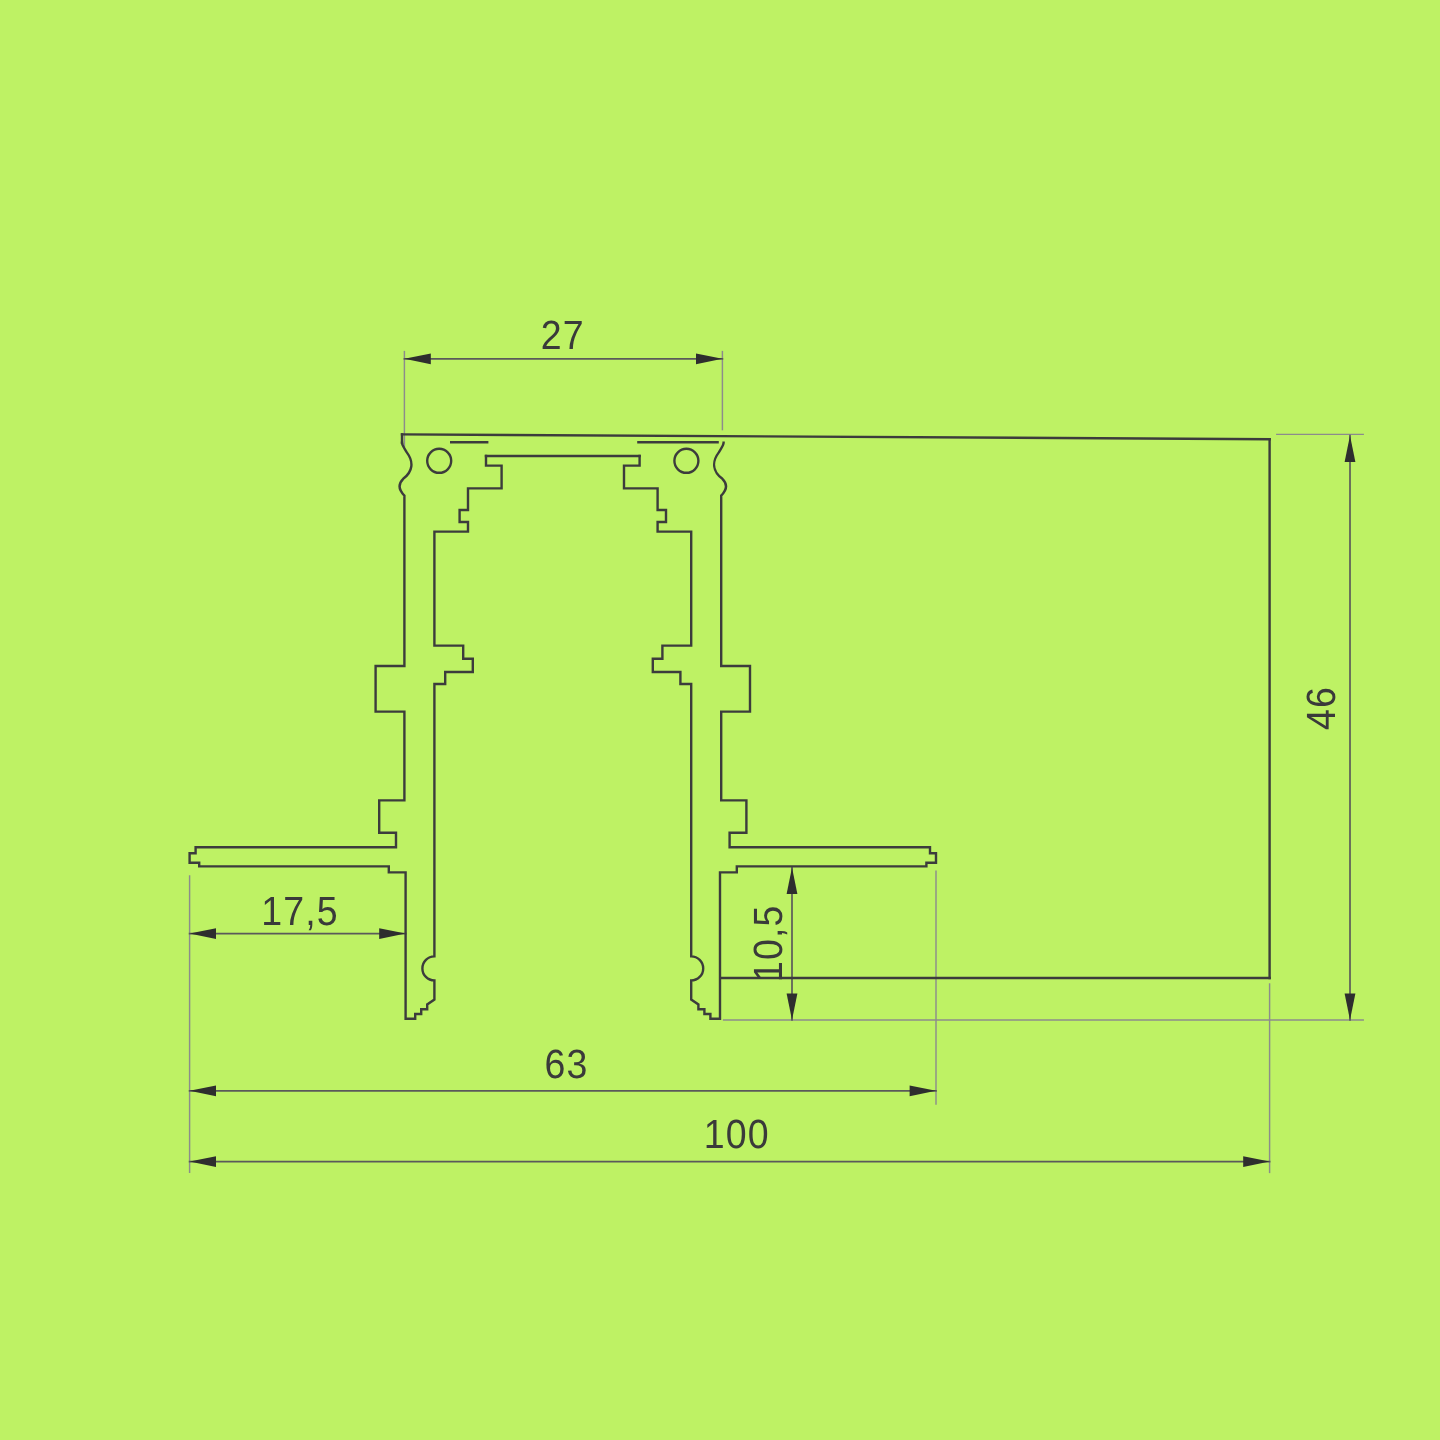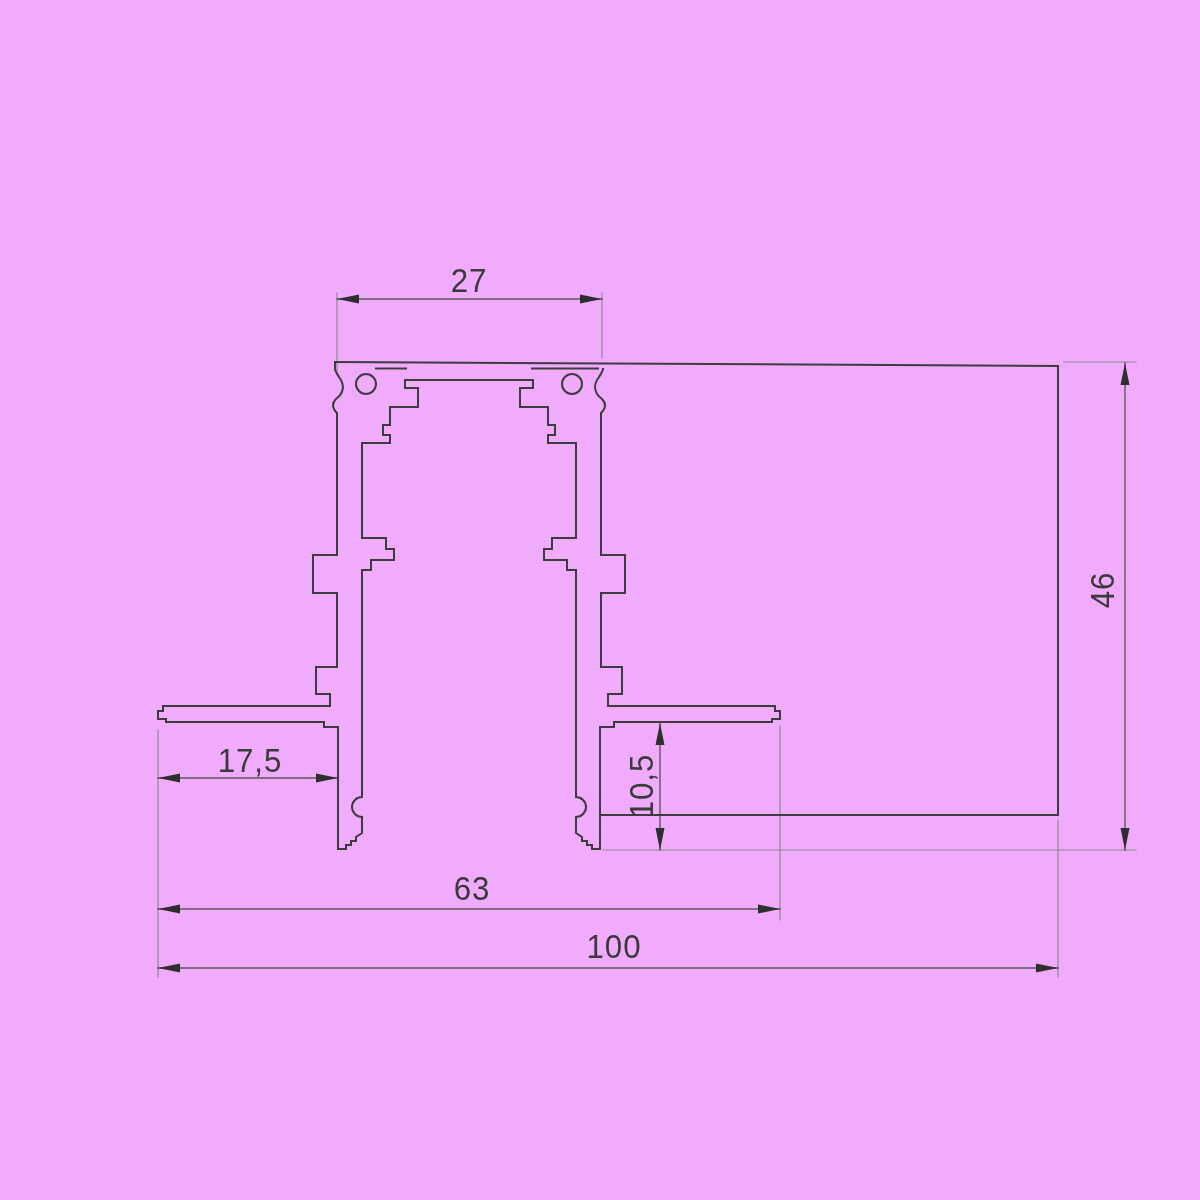--- a/index.html
+++ b/index.html
@@ -1,16 +1,16 @@
 <!DOCTYPE html>
 <html><head>
 <meta charset="utf-8">
 <style>
   html,body{margin:0;padding:0;background:#ffffff;}
-  #canvas{position:relative;width:1200px;height:1200px;background:#f0abfc;overflow:hidden;
+  #canvas{position:relative;width:1200px;height:1200px;background:#bef264;overflow:hidden;
           font-family:"Liberation Sans",sans-serif;}
   #drawing-svg{position:absolute;left:0;top:0;}
   .dim-text{position:absolute;color:#3a3a3a;font-size:34px;font-weight:400;
             letter-spacing:1px;white-space:nowrap;transform:translate(-50%,-50%) scaleX(0.92);}
   .dim-text.vertical{transform:translate(-50%,-50%) rotate(-90deg) scaleX(0.92);}
 </style>
 </head>
 <body>
 
 <div id="canvas">

